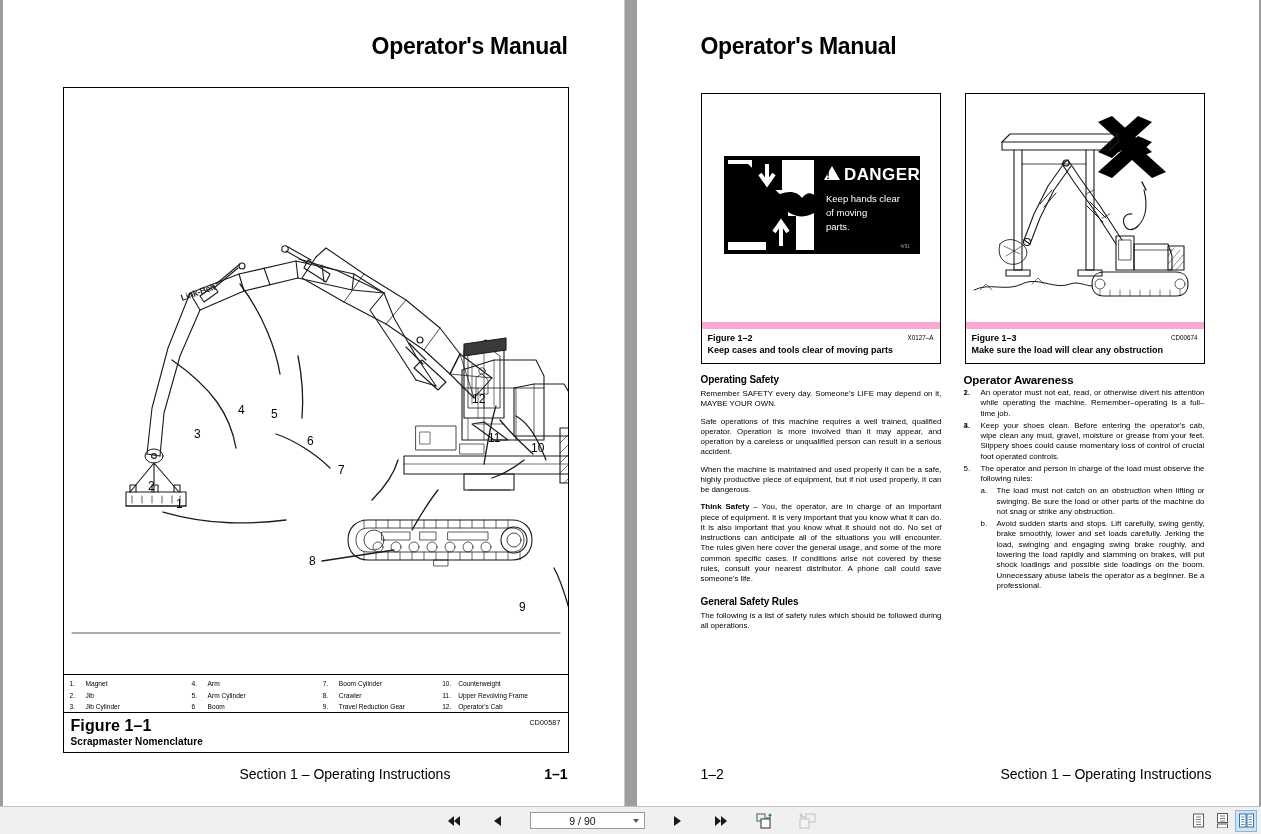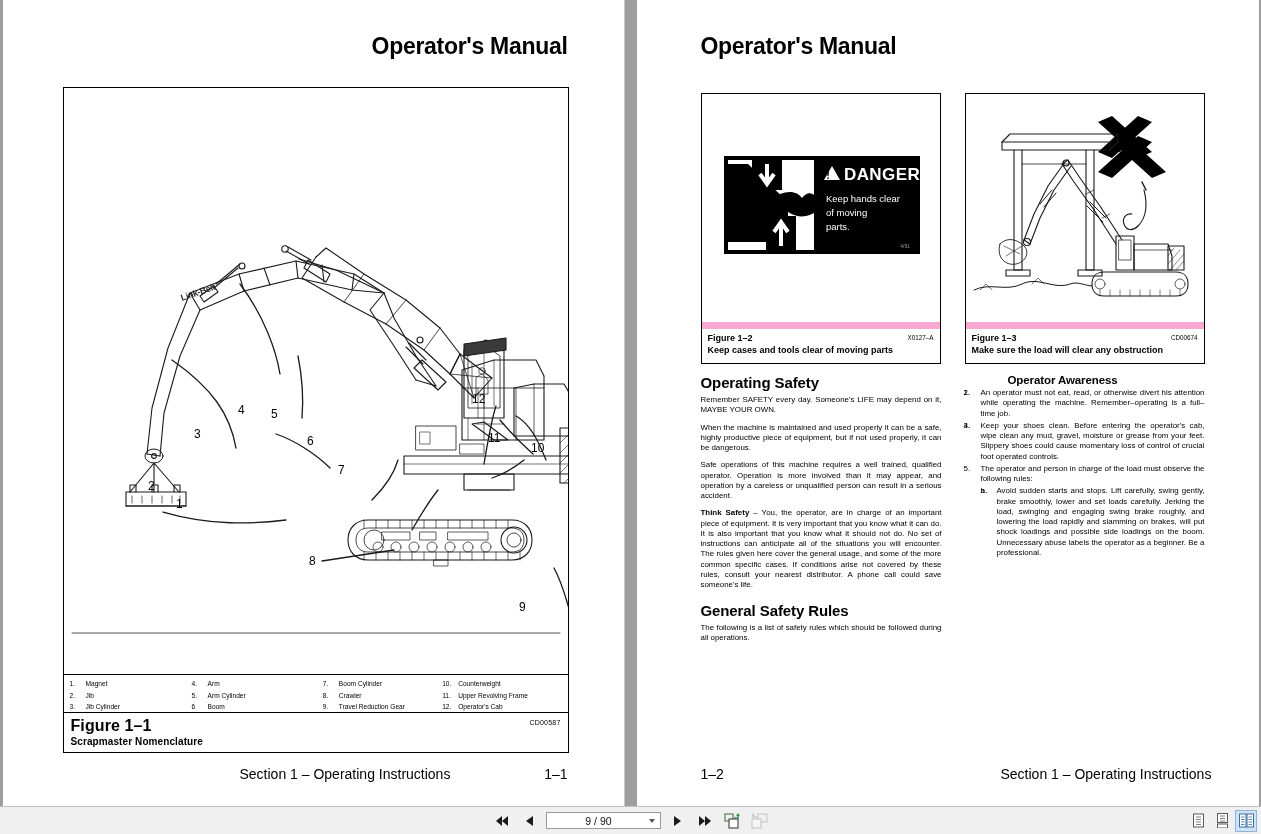--- a/index.html
+++ b/index.html
@@ -86,21 +86,21 @@
     position: absolute; right: 7px; top: 6px;
     font-size: 7px; letter-spacing: 0.2px;
   }
 
   
   .pg-footer {
     position: absolute; bottom: 24px;
     font-size: 14px; color: #000;
   }
   .left .pg-footer.center { left: 237px; }
-  .left .pg-footer.num    { right: 57px; }
+  .left .pg-footer.num    { right: 57px; font-weight: bold; }
   .right .pg-footer.center{ left: 364px; }
   .right .pg-footer.num   { left: 64px; }
 
   
   .rfig {
     position: absolute; top: 93px;
     width: 240px; height: 271px;
     border: 1px solid #000;
   }
   .rfig.f2 { left: 64px; }
@@ -118,23 +118,23 @@
   
   .col {
     position: absolute; top: 374px;
     width: 241px;
     color: #000;
   }
   .col.c1 { left: 64px; }
   .col.c2 { left: 327px; }
 
   .sec-h {
-    font-size: 15px; font-weight: bold; margin-bottom: 4px; letter-spacing: -0.1px;
-  }
-  .sec-h.sub { font-size: 11.5px; margin-bottom: 2px; margin-left: 44px; }
+    font-size: 10px; font-weight: bold; margin-bottom: 4px; letter-spacing: -0.1px;
+  }
+  .sec-h.sub { font-size: 11.5px; margin-bottom: 2px; }
   .para {
     font-size: 7.9px; line-height: 1.30; text-align: justify; margin-bottom: 7px;
   }
   .para b { font-weight: bold; }
 
   ol.numlist { list-style: none; }
   ol.numlist > li {
     font-size: 7.9px; line-height: 1.30; text-align: justify;
     position: relative; padding-left: 17px; margin-bottom: 2px;
   }
@@ -151,21 +151,21 @@
   
   #toolbar {
     position: absolute; left: 0; bottom: 0;
     width: 1261px; height: 28px;
     background: #f0f0f0;
     border-top: 1px solid #c2c2c2;
     display: flex; align-items: center;
   }
   #toolbar .center-group {
     position: absolute; left: 0; right: 0;
-    display: flex; align-items: center; justify-content: center; gap: 7px;
+    display: flex; align-items: center; justify-content: center; gap: 23px;
   }
   .tb-btn {
     width: 20px; height: 20px;
     display: flex; align-items: center; justify-content: center;
     background: transparent; border: none; cursor: pointer;
     color: #1a1a1a;
   }
   .tb-btn.disabled { opacity: 0.38; cursor: default; }
   .pagebox {
     width: 115px; height: 17px;
@@ -558,22 +558,22 @@
           <div class="rfig-cap">
             <div class="n">Figure 1–3</div>
             <div class="t">Make sure the load will clear any obstruction</div>
             <div class="c">CD00674</div>
           </div>
         </div>
 
         <div class="col c1">
           <div class="sec-h">Operating Safety</div>
           <p class="para">Remember SAFETY every day.  Someone's LIFE may depend on it, MAYBE YOUR OWN.</p>
+          <p class="para">Safe operations of this machine requires a well trained, qualified operator.  Operation is more involved than it may appear, and operation by a careless or unqualified person can result in a serious accident.</p>
           <p class="para">When the machine is maintained and used properly it can be a safe, highly productive piece of equipment, but if not used properly, it can be dangerous.</p>
-          <p class="para">Safe operations of this machine requires a well trained, qualified operator.  Operation is more involved than it may appear, and operation by a careless or unqualified person can result in a serious accident.</p>
           <p class="para"><b>Think Safety</b><span> – You, the operator, are in charge of an important piece of equipment.  It is very important that you know what it can do.  It is also important that you know what it should not do.  No set of instructions can anticipate all of the situations you will encounter.  The rules given here cover the general usage, and some of the more common specific cases.  If conditions arise not covered by these rules, consult your nearest distributor.  A phone call could save someone's life.</span></p>
           <div class="sec-h" style="margin-top:11px">General Safety Rules</div>
           <p class="para">The following is a list of safety rules which should be followed during all operations.</p>
         </div>
 
         <div class="col c2">
           <div class="sec-h sub">Operator Awareness</div>
           <ol class="numlist">
             <li>
               <span class="mk">1.</span>
@@ -588,20 +588,21 @@
             <li>
               <span class="mk">4.</span>
               <span>Keep your shoes clean. Before entering the operator's cab, wipe clean any mud, gravel, moisture or grease from your feet. Slippery shoes could cause momentary loss of control of crucial foot operated controls.</span>
             </li>
             <li>
               <span class="mk">5.</span>
               <span>The operator and person in charge of the load must observe the following rules:</span>
               <ol class="sublist">
                 <li>
                   <span class="mk">a.</span>
+                  <span>The load must not catch on an obstruction when lifting or swinging.  Be sure the load or other parts of the machine do not snag or strike any obstruction.</span>
                 </li>
                 <li>
                   <span class="mk">b.</span>
                   <span>Avoid sudden starts and stops.  Lift carefully, swing gently, brake smoothly, lower and set loads carefully.  Jerking the load, swinging and engaging swing brake roughly, and lowering the load rapidly and slamming on brakes, will put shock loadings and possible side loadings on the boom.  Unnecessary abuse labels the operator as a beginner.  Be a professional.</span>
                 </li>
               </ol>
             </li>
           </ol>
         </div>
 

